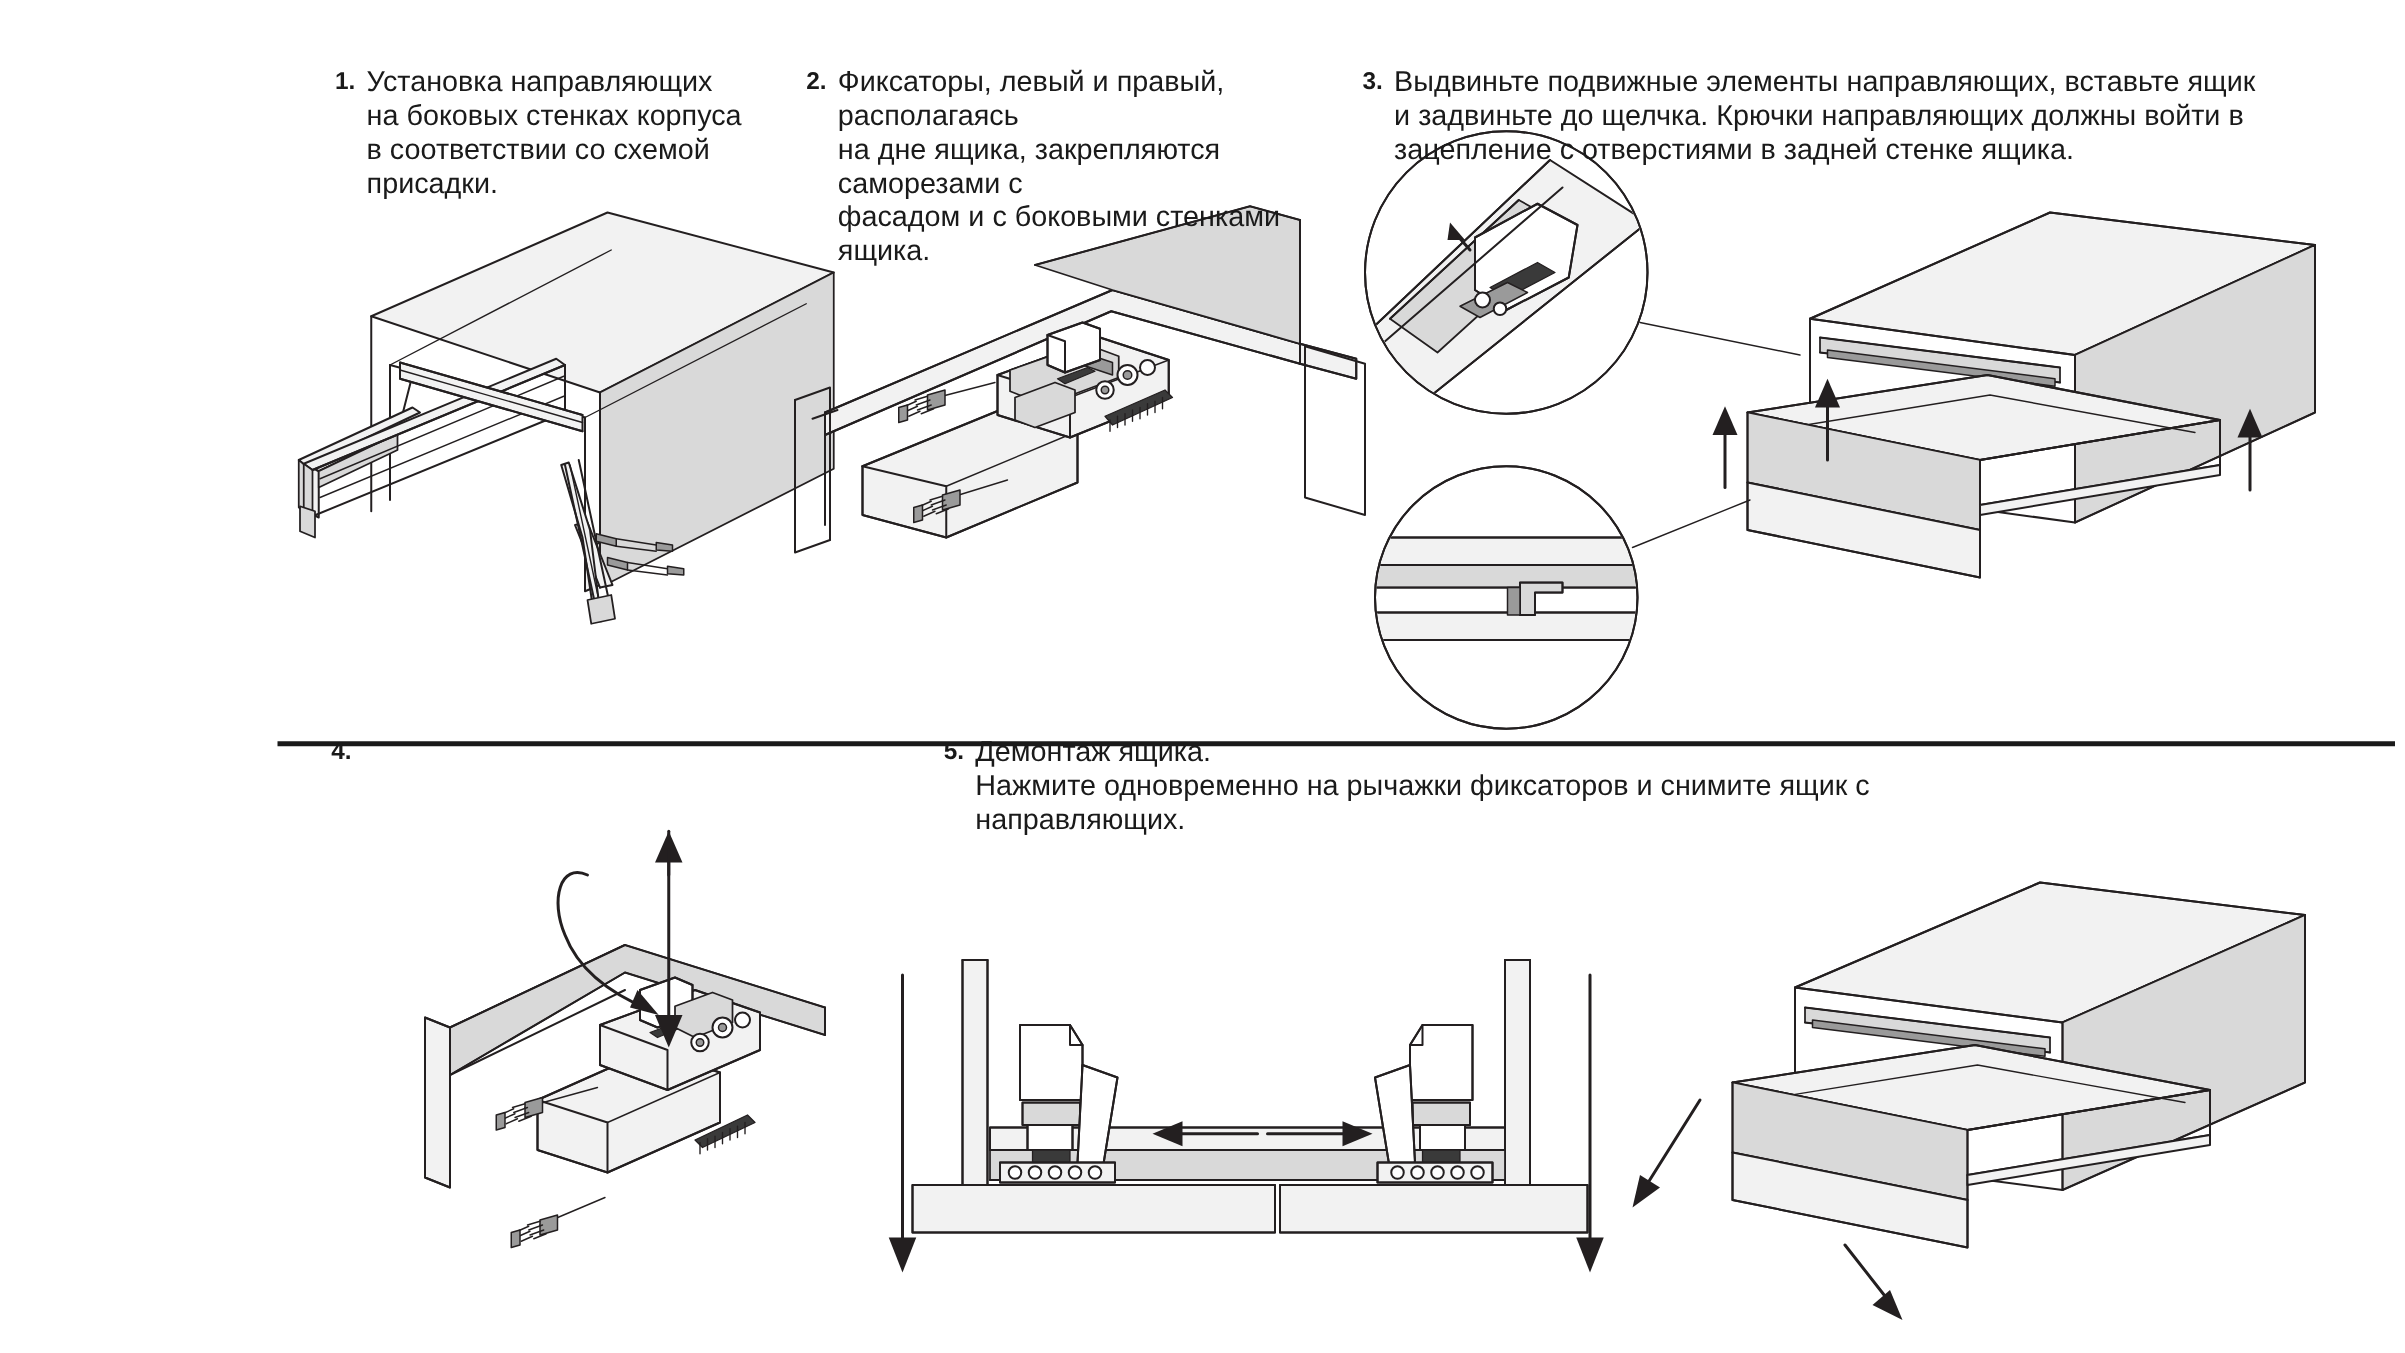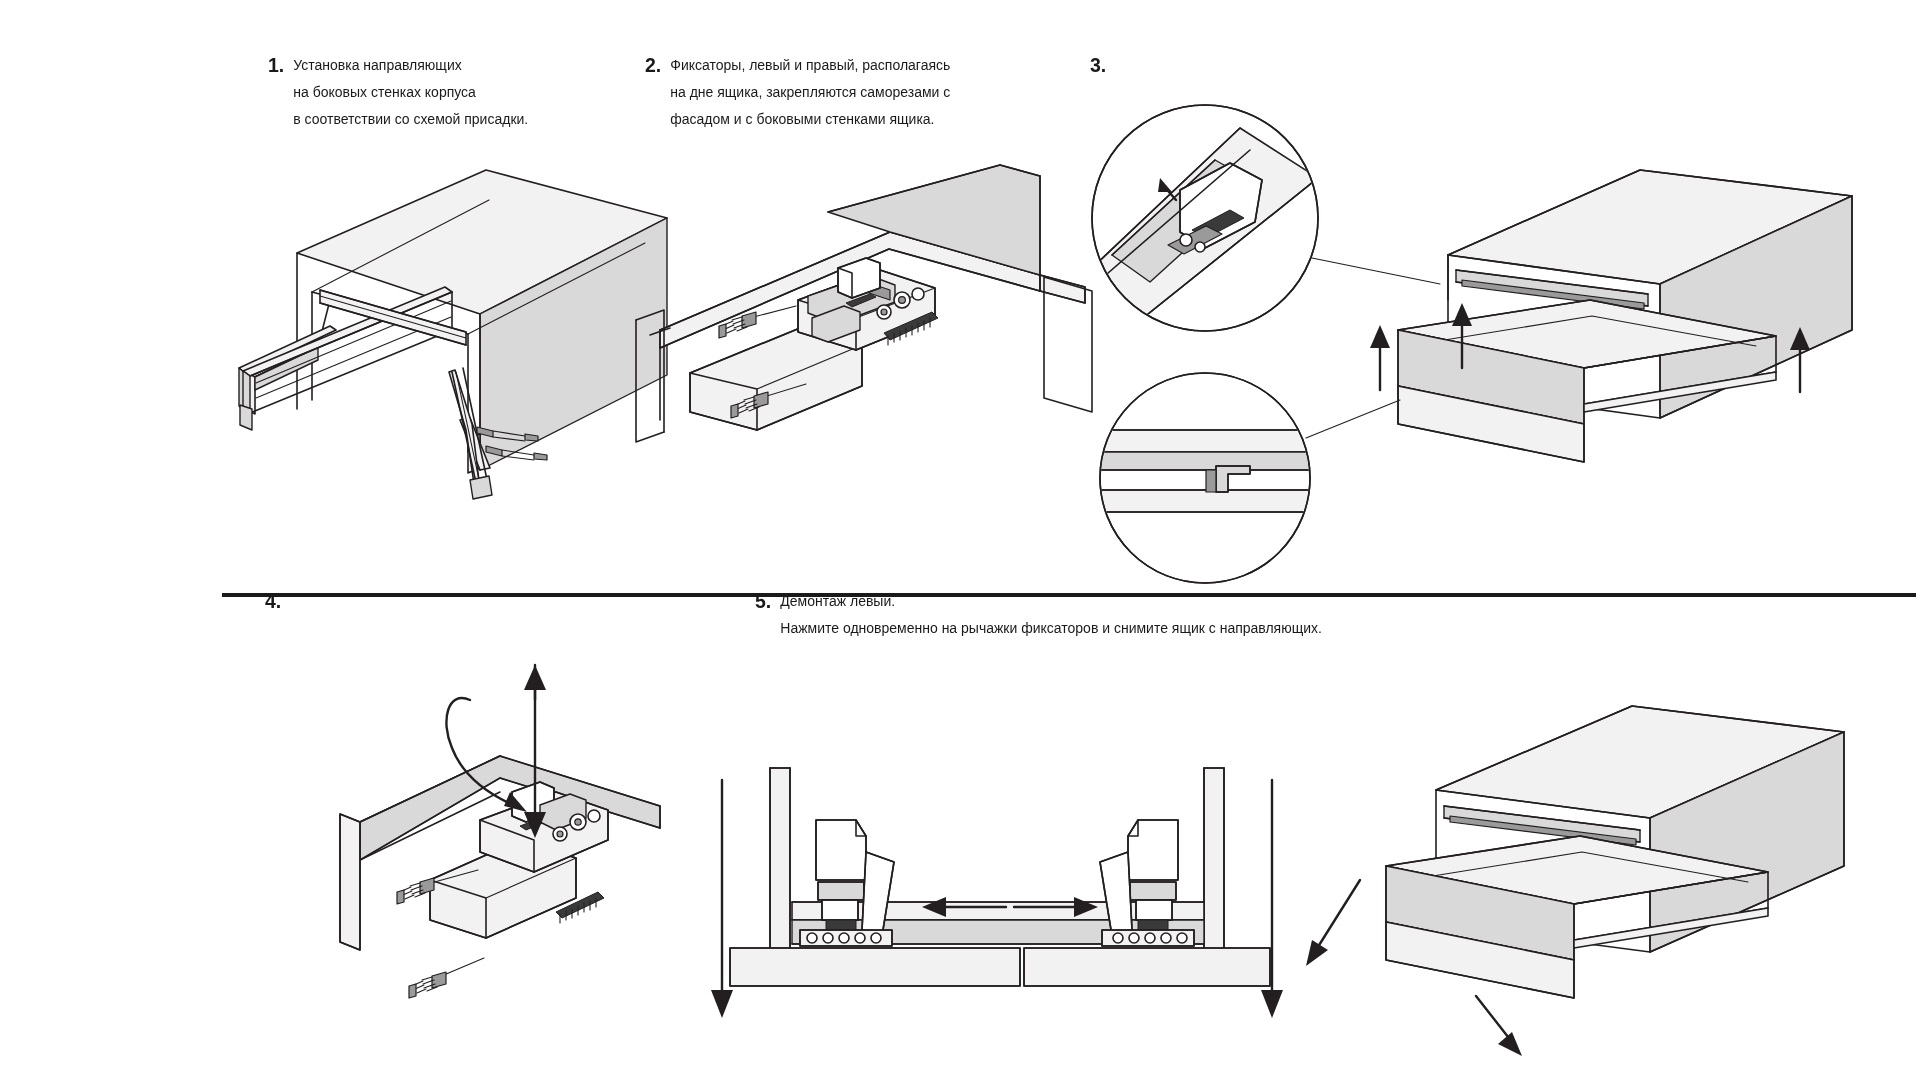--- a/index.html
+++ b/index.html
@@ -28,21 +28,21 @@
     align-items: flex-start;
     gap: 9px;
   }
   .step-num {
     font-weight: bold;
     font-size: 19.5px;
     line-height: 27px;
     white-space: nowrap;
   }
   .step-text {
-    font-size: 14px;
+    font-size: 23px;
     line-height: 27px;
     white-space: pre-line;
   }
 
   #step1 { left: 268px; top: 52px; width: 360px; }
   #step2 { left: 645px; top: 52px; width: 400px; }
   #step3 { left: 1090px; top: 52px; width: 760px; }
   #step4 { left: 265px; top: 588px; width: 400px; }
   #step5 { left: 755px; top: 588px; width: 800px; }
 
@@ -511,27 +511,30 @@
 
   <div class="step" id="step2">
     <span class="step-num">2.</span>
     <span class="step-text">Фиксаторы, левый и правый, располагаясь
 на дне ящика, закрепляются саморезами с
 фасадом и с боковыми стенками ящика.</span>
   </div>
 
   <div class="step" id="step3">
     <span class="step-num">3.</span>
+    <span class="step-text">Выдвиньте подвижные элементы направляющих, вставьте ящик
+и задвиньте до щелчка. Крючки направляющих должны войти в
+зацепление с отверстиями в задней стенке ящика.</span>
   </div>
 
   <div class="divider"></div>
 
   <div class="step" id="step4">
     <span class="step-num">4.</span>
   </div>
 
   <div class="step" id="step5">
     <span class="step-num">5.</span>
-    <span class="step-text">Демонтаж левый.
+    <span class="step-text">Демонтаж ящика.
 Нажмите одновременно на рычажки фиксаторов и снимите ящик с направляющих.</span>
   </div>
 
 </div>
 
 </body></html>

